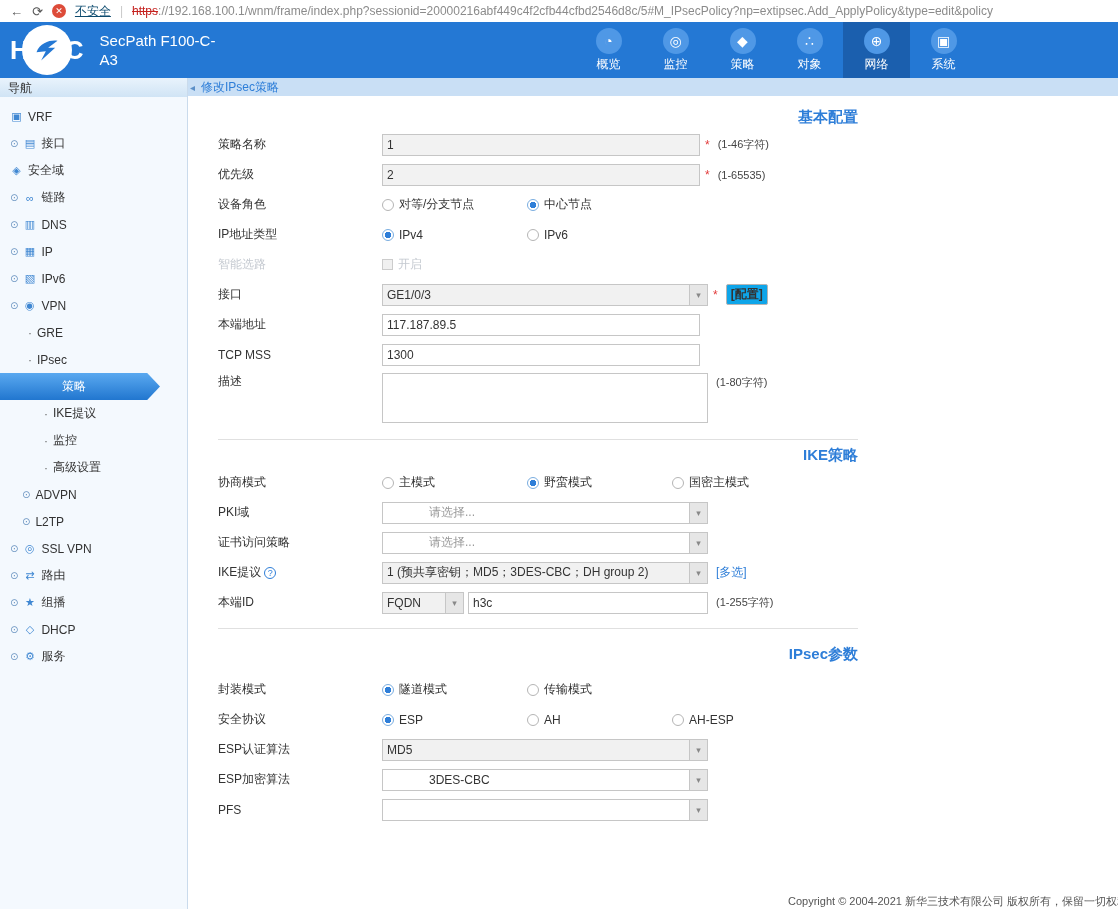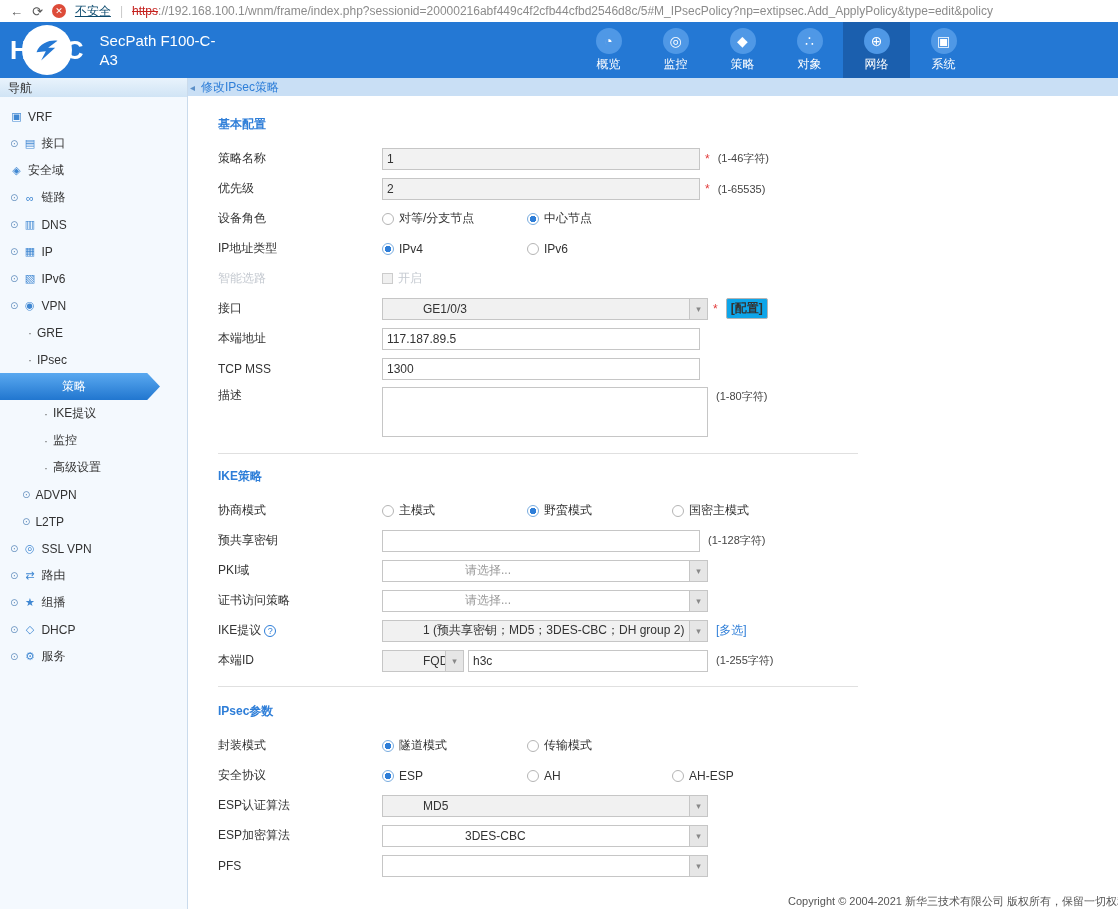--- a/index.html
+++ b/index.html
@@ -41,38 +41,38 @@
   .lvl1.has-exp { padding-left:22px; }
   .lvl2 { padding-left:44px; }
   .s-item.selected { background:linear-gradient(180deg,#5aa9f0,#2176cf); color:#fff; width:160px; padding-left:62px; clip-path:polygon(0 0,92% 0,100% 50%,92% 100%,0 100%); }
 
   
   .content { flex:1; position:relative; background:#fff; display:flex; flex-direction:column; }
   .tabstrip { height:18px; background:#c9dff5; display:flex; align-items:center; font-size:12px; gap:6px; padding-left:2px; flex:none; }
   .collapse { color:#5b8fc7; font-size:10px; cursor:pointer; }
   .tab { color:#2e7ed8; cursor:pointer; }
   .form-area { flex:1; padding:6px 0 0 30px; position:relative; overflow:hidden; }
-  .sec-header { width:640px; text-align:left; color:#2e7ed8; font-weight:bold; font-size:12px; margin:14px 0; }
+  .sec-header { width:640px; text-align:right; color:#2e7ed8; font-weight:bold; font-size:15px; margin:6px 0; }
   .sec-header.mt { margin-top:16px; }
   .sec-header.link { cursor:pointer; }
   .hr { width:640px; border-top:1px solid #e0e0e0; margin:14px 0 6px 0; }
 
   .row { display:flex; align-items:center; height:23px; margin-bottom:7px; width:760px; }
   .row.tall { height:52px; align-items:flex-start; }
   .row.mt { margin-top:4px; }
   .flabel { width:158px; font-size:12px; color:#333; flex:none; margin-right:6px; }
   .flabel.dis, .dis-text { color:#c4c9d0; }
   .fld { width:318px; height:22px; border:1px solid #c6c6c6; font-size:12px; padding:0 4px; background:#fff; color:#333; }
   .fld.gray { background:#f2f2f2; }
   .fld.mid { width:240px; }
   .fld-area { width:326px; height:50px; border:1px solid #c6c6c6; resize:none; font-size:12px; }
   .select { width:326px; height:22px; border:1px solid #c6c6c6; display:flex; align-items:center; background:#f1f1f1; cursor:pointer; flex:none; }
   .select.white { background:#fff;padding-left:42px; }
   .select.small { width:82px; margin-right:4px; }
-  .sel-text { flex:1; font-size:12px; padding-left:4px; color:#333; white-space:nowrap; overflow:hidden;margin-left:36px; }
+  .sel-text { flex:1; font-size:12px; padding-left:4px; color:#333; white-space:nowrap; overflow:hidden; }
   .sel-text.ph { color:#999; }
   .sel-arrow { width:18px; height:100%; background:#e6e6e6; border-left:1px solid #c6c6c6; display:flex; align-items:center; justify-content:center; font-size:9px; color:#888; flex:none; }
   .req { color:#e23b3b; margin-left:5px; font-size:12px; }
   .note { font-size:11px; color:#444; margin-left:8px; white-space:nowrap; }
   .row.tall .note { margin-top:2px; }
   .chip { font-size:12px; color:#333; background:#0ea5e9; border:1px solid #b5b5b5; padding:1px 4px; margin-left:8px; border-radius:2px; cursor:pointer;font-weight:bold; }
   .blink { color:#2e7ed8; font-size:12px; margin-left:8px; cursor:pointer; }
   .opt { display:inline-flex; align-items:center; gap:5px; font-size:12px; color:#333; width:145px; flex:none; cursor:pointer; }
   .rad { width:12px; height:12px; border-radius:50%; flex:none; }
   .rad.off { border:1px solid #b5b5b5; background:#fff; }
@@ -334,25 +334,20 @@
           <span class="opt">
               <span class="rad on"></span>
               <span>野蛮模式</span>
             </span>
           <span class="opt">
               <span class="rad off"></span>
               <span>国密主模式</span>
             </span>
         </div>
 
-        <div class="row">
-          <span class="flabel">预共享密钥</span>
-          <input class="fld" style="">
-          <span class="note">(1-128字符)</span>
-        </div>
 
         <div class="row">
           <span class="flabel">PKI域</span>
           <span class="select white">
               <span class="sel-text ph">请选择...</span>
               <span class="sel-arrow">▾</span>
             </span>
         </div>
 
         <div class="row">

